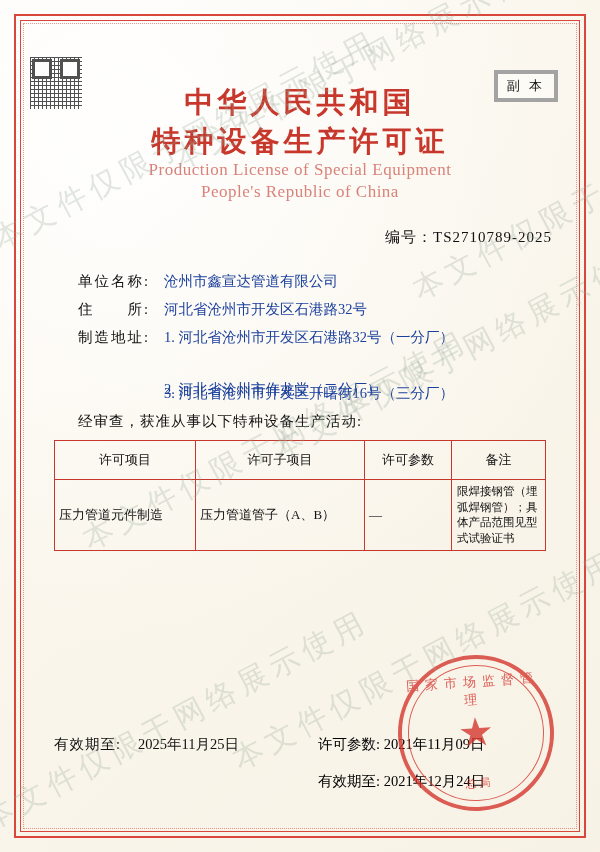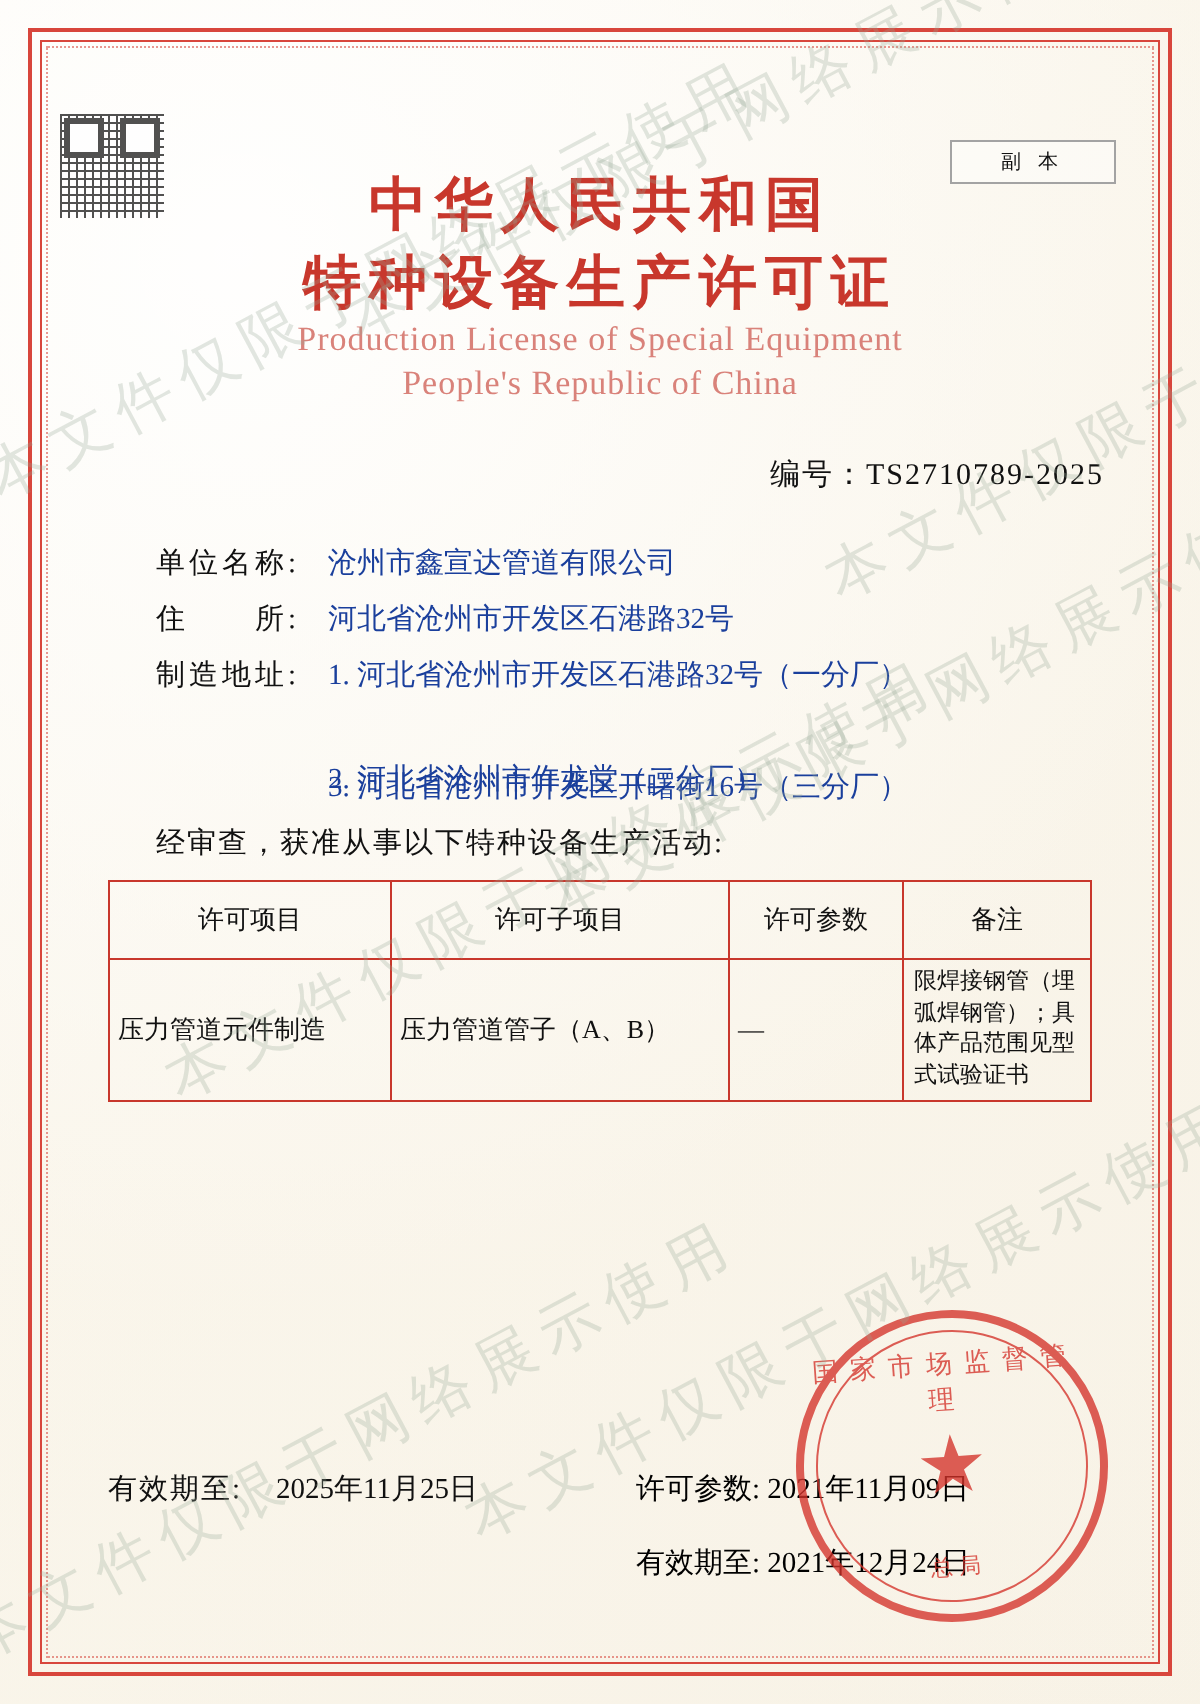--- a/index.html
+++ b/index.html
@@ -76,23 +76,23 @@
     border: 3px solid #333;
     background: #fff;
   }
   .qr::before { left: 2px; top: 2px; }
   .qr::after  { right: 2px; top: 2px; }
 
   .copy-badge {
     position: absolute;
     right: 42px;
     top: 70px;
-    border: 1px solid #a3a3a3;
-    padding: 3px 25px;
-    font-size: 10px;
+    border: 4px solid #a3a3a3;
+    padding: 3px 9px;
+    font-size: 13px;
     letter-spacing: 3px;
     color: #111;
     background: rgba(255,255,255,0.4);
   }
 
   .title-zh1, .title-zh2 {
     position: absolute;
     left: 0; right: 0;
     text-align: center;
     color: #c8372c;

